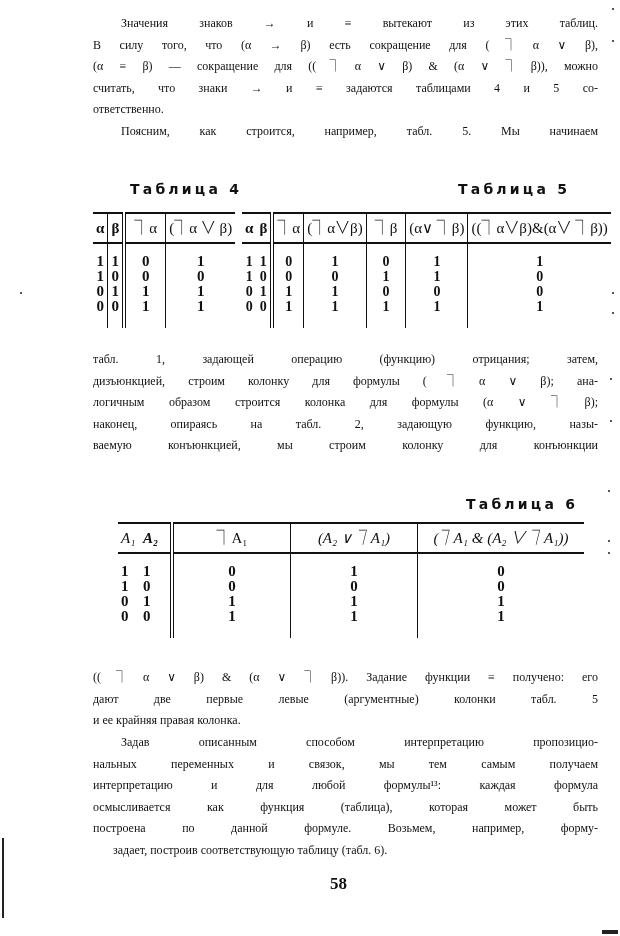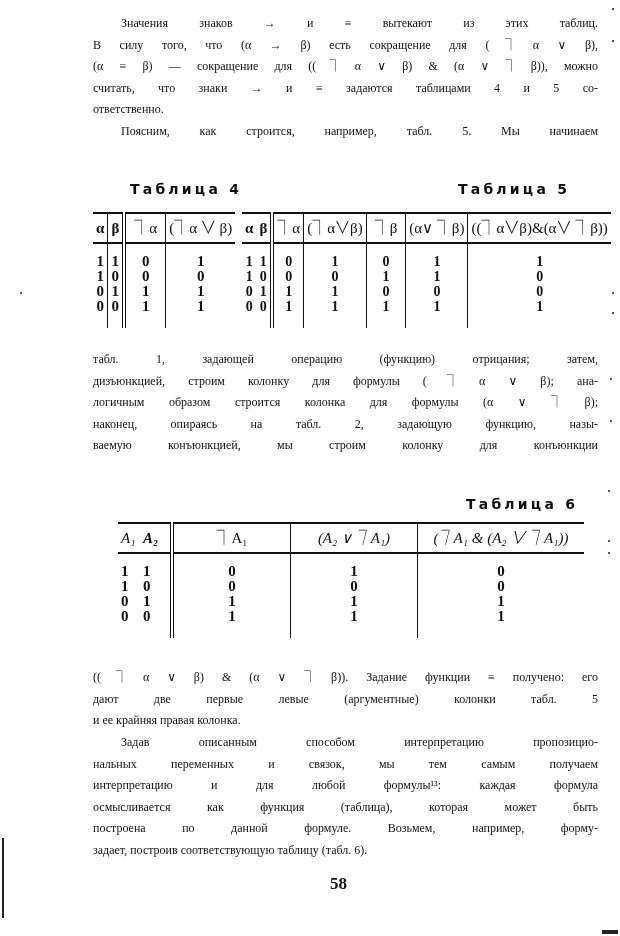--- a/index.html
+++ b/index.html
@@ -200,21 +200,21 @@
   <span class="line">дают две первые левые (аргументные) колонки табл. 5</span>
   <span class="line" style="text-align-last:left;">и ее крайняя правая колонка.</span>
 </div>
 
 <div class="para" style="top:732px;">
   <span class="line indent">Задав описанным способом интерпретацию пропозицио-</span>
   <span class="line">нальных переменных и связок, мы тем самым получаем</span>
   <span class="line">интерпретацию и для любой формулы¹³: каждая формула</span>
   <span class="line">осмысливается как функция (таблица), которая может быть</span>
   <span class="line">построена по данной формуле. Возьмем, например, форму-</span>
-  <span class="line" style="text-align-last:left;">задает, построив соответствующую таблицу (табл. 6).</span>
+  <span class="line" style="text-align-last:left;margin-left:20px;">задает, построив соответствующую таблицу (табл. 6).</span>
 </div>
 
 <div class="pagenum">58</div>
 
 <div class="scanline-left"></div>
 <div class="scanmark-right"></div>
 <div class="dot" style="left:612px; top:8px;"></div>
 <div class="dot" style="left:612px; top:40px;"></div>
 <div class="dot" style="left:612px; top:292px;"></div>
 <div class="dot" style="left:612px; top:312px;"></div>

